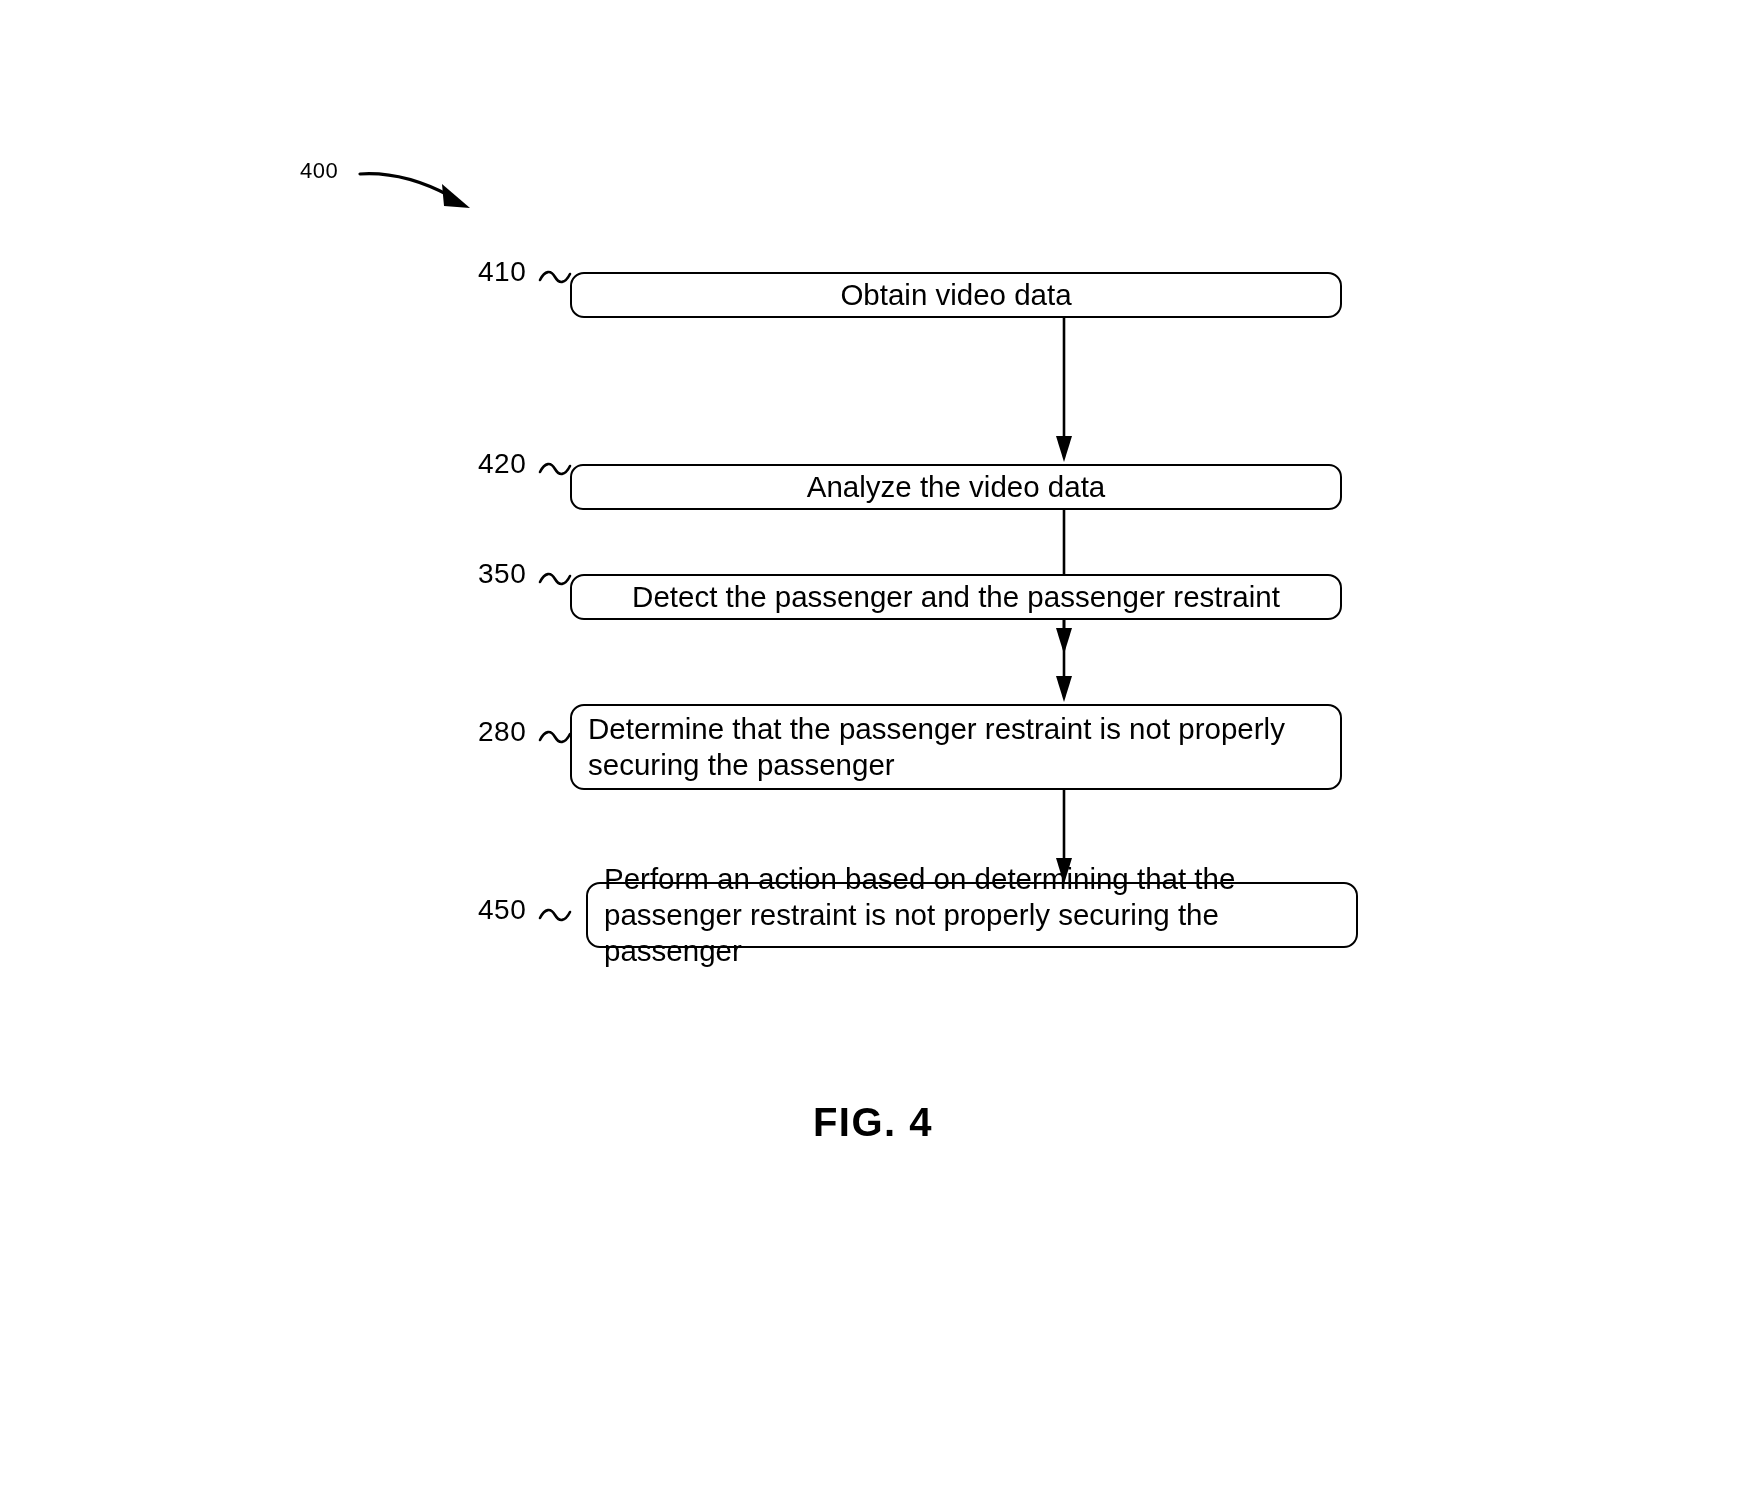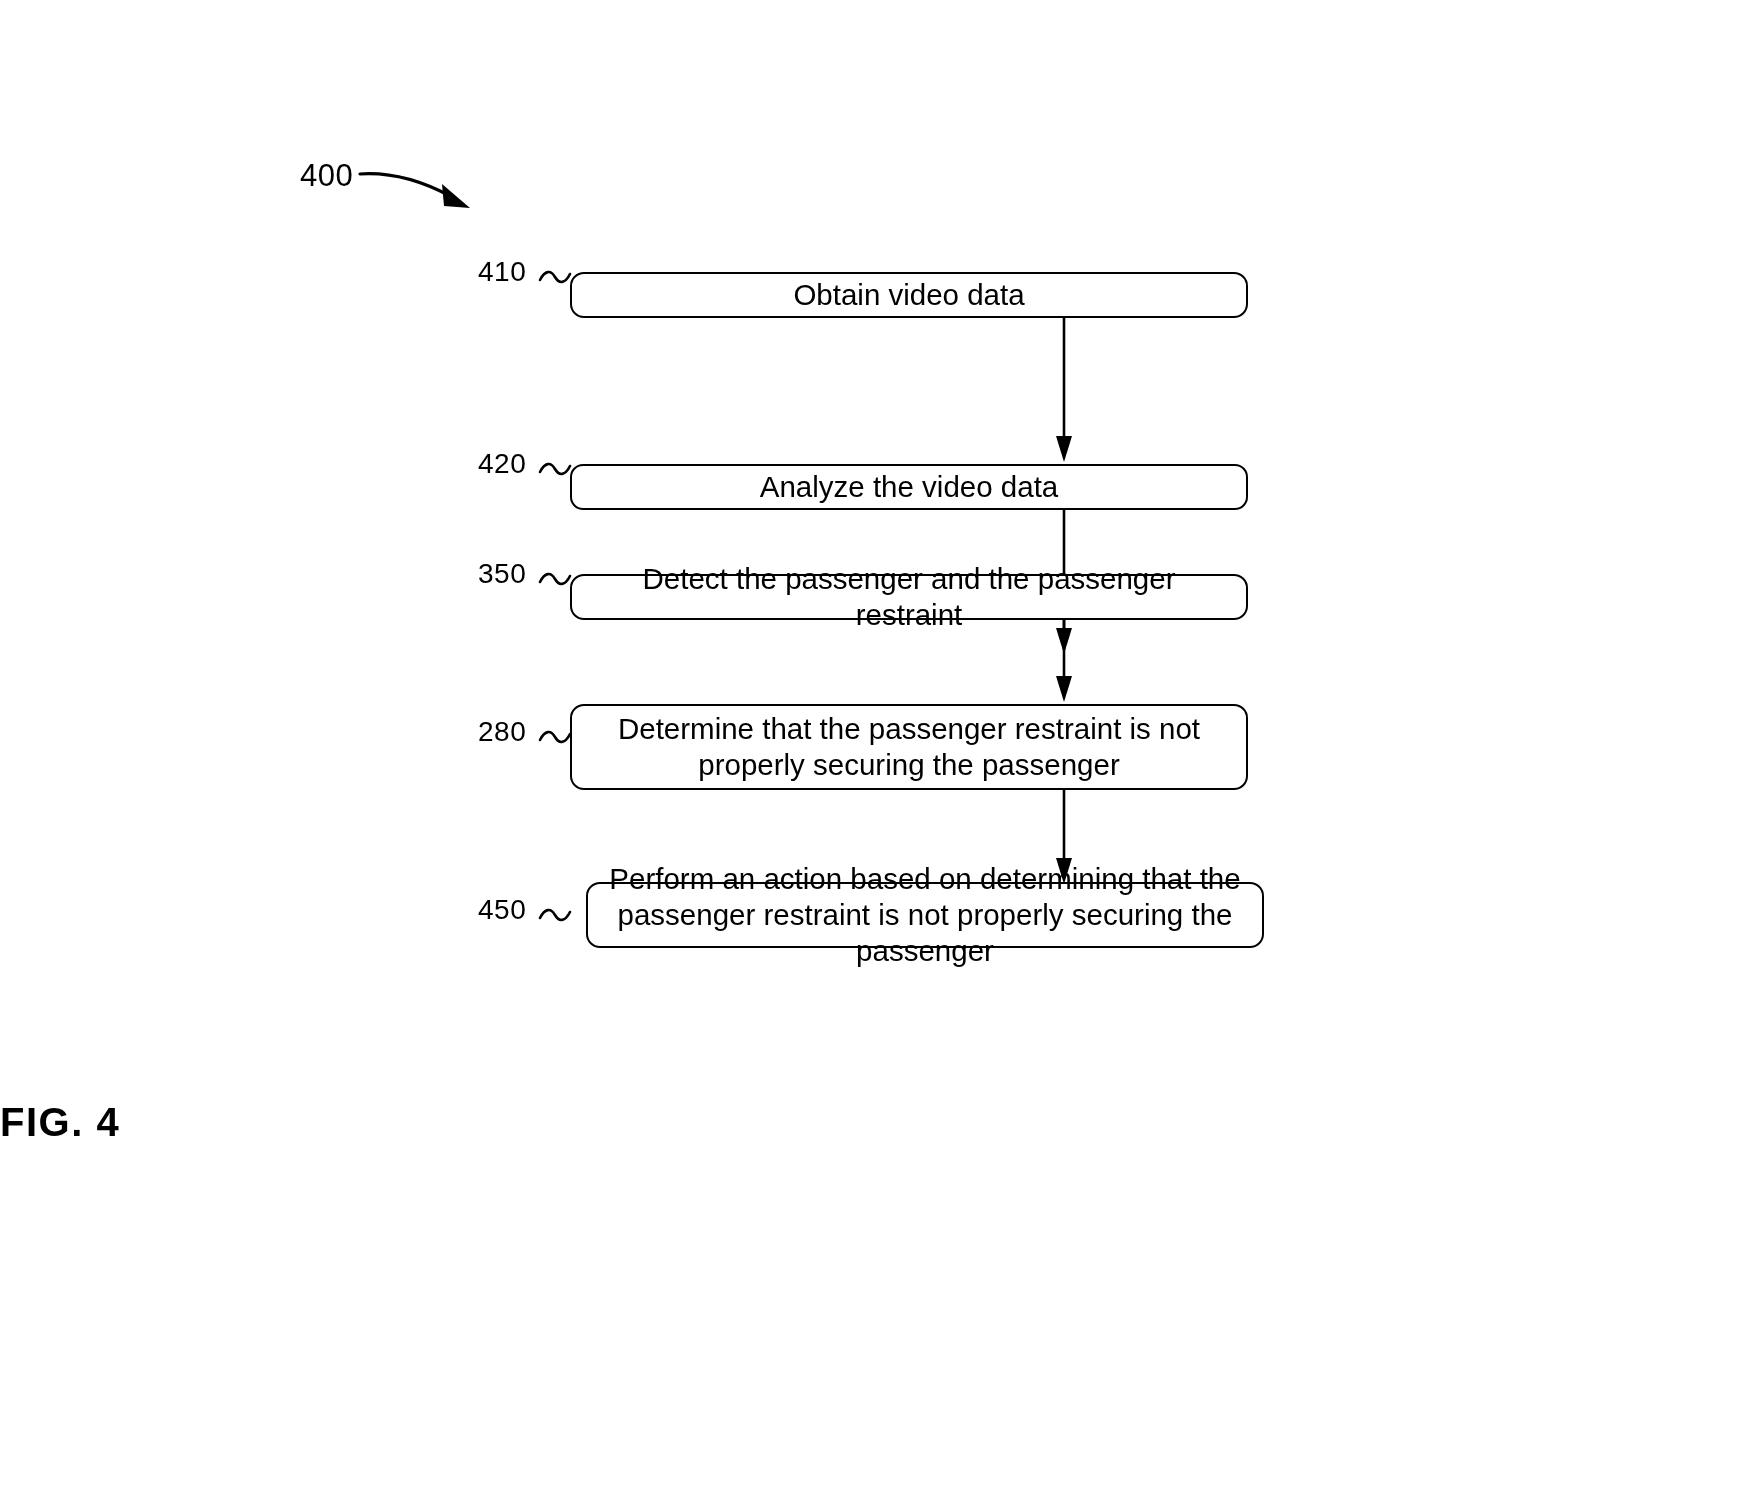--- a/index.html
+++ b/index.html
@@ -24,21 +24,21 @@
     position: absolute;
     left: 300px;
     top: 158px;
     width: 200px;
     height: 70px;
   }
   #fig-ref-number {
     position: absolute;
     left: 0px;
     top: 0px;
-    font-size: 31px;
+    font-size: 22px;
     letter-spacing: 0.5px;
     color: #000;
     white-space: nowrap;
   }
   #fig-ref-arrow {
     position: absolute;
     left: 58px;
     top: 4px;
   }
 
@@ -55,49 +55,50 @@
     letter-spacing: 0.5px;
     white-space: nowrap;
     color: #000;
   }
   .step-tilde {
     position: absolute;
   }
   .step-box {
     position: absolute;
     left: 570px;
-    width: 678px;
+    width: 772px;
     border: 2.2px solid #000000;
     border-radius: 14px;
     background: #ffffff;
     box-sizing: border-box;
     display: flex;
     align-items: center;
     justify-content: center;
-    text-align: center;
+    text-align: left;
     padding: 4px 16px;
   }
   .step-text {
     font-size: 29.5px;
     line-height: 1.22;
     color: #000;
   }
 
   
   .connector {
     position: absolute;
     left: 1048px;
   }
 
   
   #figure-caption {
     position: absolute;
     left: 0;
     top: 1100px;
     width: 1746px;
+    text-align: center;
     font-size: 40px;
     font-weight: bold;
     letter-spacing: 1.5px;
     color: #000;
   }
 </style>
 </head>
 <body>
 
 <div id="figure-canvas">

